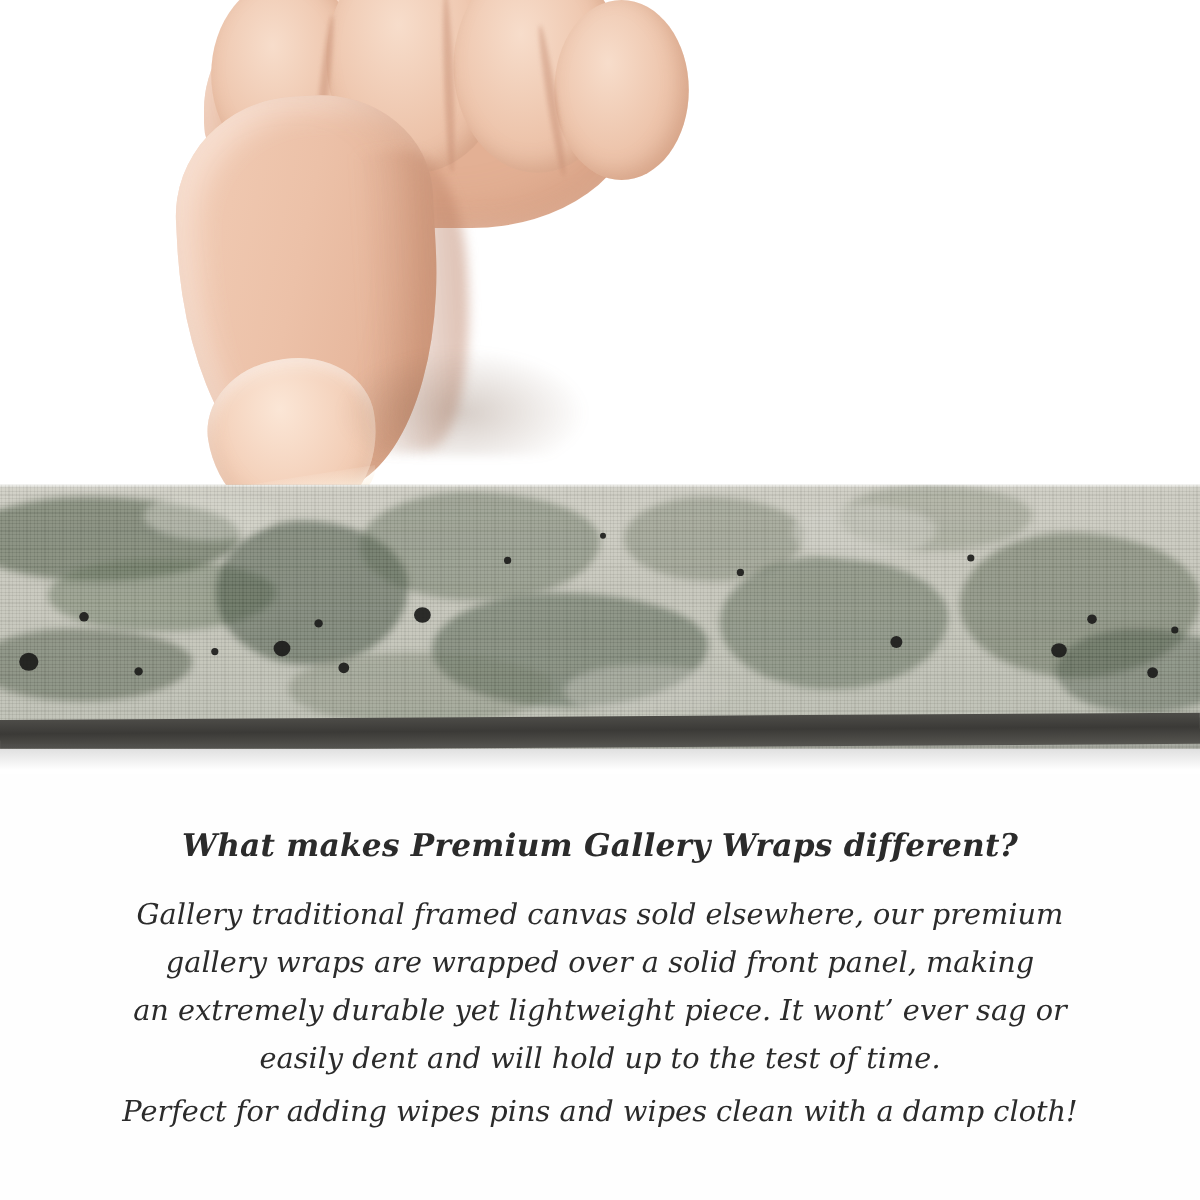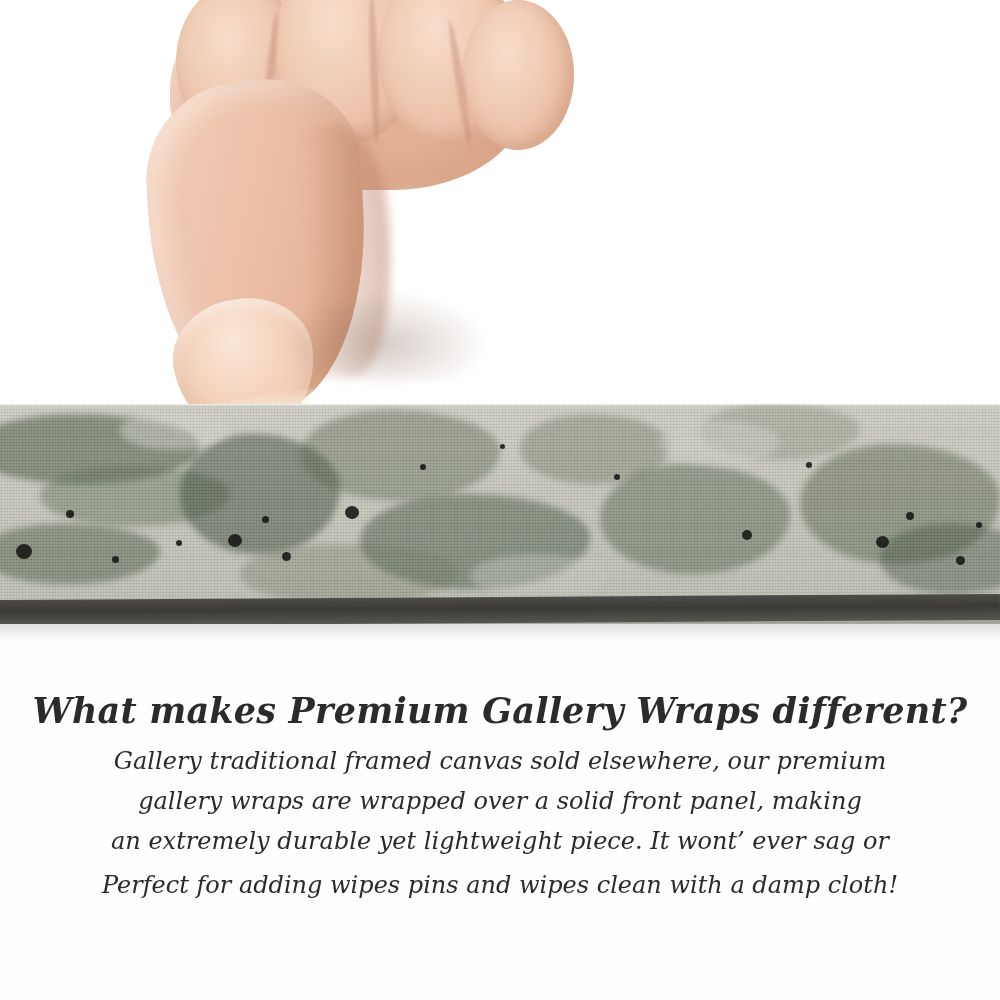--- a/index.html
+++ b/index.html
@@ -194,24 +194,24 @@
     position: absolute;
     left: 0;
     top: 690px;
     width: 1000px;
     text-align: center;
     color: #2b2b2b;
     font-family: "DejaVu Serif", serif;
     font-style: italic;
   }
   .caption-title {
-    font-size: 35px;
+    font-size: 26px;
     font-weight: 700;
     letter-spacing: 0.2px;
-    margin-bottom: 10px;
+    margin-bottom: 22px;
   }
   .caption-line {
     font-size: 24px;
     line-height: 40px;
     font-weight: 400;
   }
   .caption-last {
     font-size: 24px;
     line-height: 40px;
     margin-top: 4px;
@@ -286,16 +286,17 @@
 
     <div class="strip-edge-dark"></div>
   </div>
   <div class="strip-shadow"></div>
 
   <div class="caption">
     <div class="caption-title">What makes Premium Gallery Wraps different?</div>
     <div class="caption-line">Gallery traditional framed canvas sold elsewhere, our premium</div>
     <div class="caption-line">gallery wraps are wrapped over a solid front panel, making</div>
     <div class="caption-line">an extremely durable yet lightweight piece. It wont’ ever sag or</div>
+    <div class="caption-line">easily dent and will hold up to the test of time.</div>
     <div class="caption-last">Perfect for adding wipes pins and wipes clean with a damp cloth!</div>
   </div>
 
 </div>
 
 </body></html>

